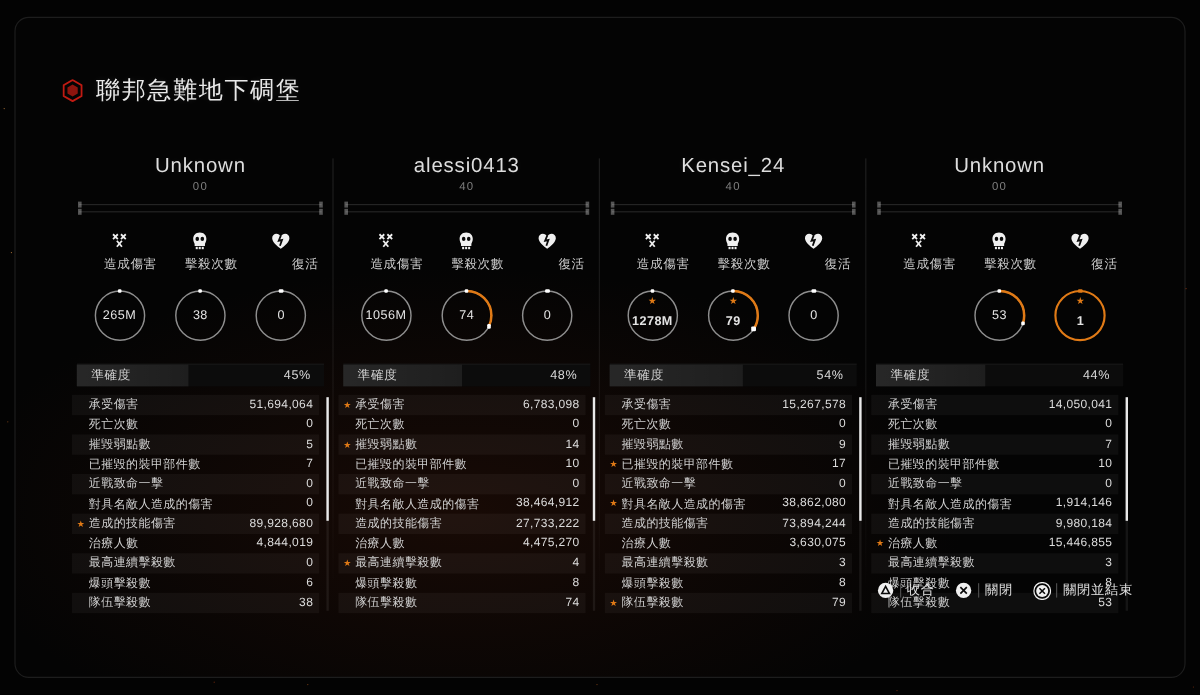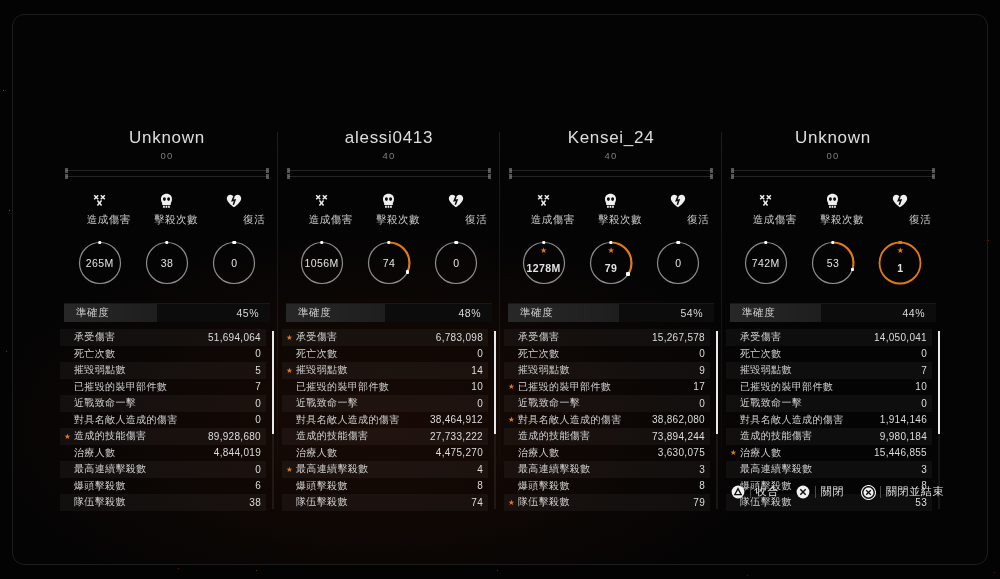--- a/index.html
+++ b/index.html
@@ -292,20 +292,29 @@
       <span class="ember" style="left:670.9px;top:284.0px;width:1px;height:1px;background:rgba(190,70,20,0.55)"></span>
       <span class="ember" style="left:606.3px;top:473.2px;width:1px;height:1px;background:rgba(255,170,80,0.65)"></span>
       <span class="ember" style="left:396.7px;top:382.2px;width:2.4px;height:2.4px;background:rgba(190,70,20,0.55)"></span>
       <span class="ember" style="left:196px;top:534px;width:22px;height:18px;background:radial-gradient(circle,#f0a040,rgba(200,90,20,0) 70%);"></span>
       <span class="ember" style="left:402px;top:348px;width:24px;height:22px;background:radial-gradient(circle,#e89032,rgba(190,80,18,0) 70%);"></span>
     </div>
 
   <div class="panel"></div>
 
   <div class="hdr">
+    <div class="hdr-row1">
+      <span class="hex">
+        <svg width="17" height="19" viewBox="0 0 17 19">
+          <polygon points="8.5,0.7 16,5 16,14 8.5,18.3 1,14 1,5" fill="none" stroke="#c01a12" stroke-width="1.6"></polygon>
+          <polygon points="8.5,4.4 12.8,6.9 12.8,11.9 8.5,14.4 4.2,11.9 4.2,6.9" fill="#8d140e"></polygon>
+        </svg>
+      </span>
+      <span class="mission-title">聯邦急難地下碉堡</span>
+    </div>
   </div>
 
   <div class="cols" id="cols">
       <div class="col">
         <div class="pname">Unknown</div>
         <div class="plevel">00</div>
         <div class="ruleline"></div>
         <div class="ruleline second"></div>
         <div class="gauges">
           <div class="gauge">
@@ -720,29 +729,20 @@
             <div class="g-icon">
               <svg width="15" height="15" viewBox="0 0 15 15">
                 <path d="M2 2 L7 7 M7 7 L2 12 M2 12 L2 2" stroke="#efefef" stroke-width="0" fill="none"></path>
                 <path d="M2.2 2.2 L6.2 6.2 M6.2 2.2 L2.2 6.2" stroke="#efefef" stroke-width="1.5"></path>
                 <path d="M12.8 2.2 L8.8 6.2 M8.8 2.2 L12.8 6.2" stroke="#efefef" stroke-width="1.5"></path>
                 <path d="M5.4 7.6 L9.6 12.6" stroke="#efefef" stroke-width="1.5"></path>
                 <path d="M9.6 7.6 L5.4 12.6" stroke="#efefef" stroke-width="1.5"></path>
               </svg>
             </div>
             <div class="g-label">造成傷害</div>
-            <div class="ring-wrap">
-              <div class="ring">
-                <svg width="48" height="48" viewBox="0 0 48 48">
-                  <circle cx="24" cy="24" r="20.5" fill="none" stroke="#8e8e8e" stroke-width="1.2"></circle>
-                </svg>
-                <span style="position:absolute;left:50%;top:1.5px;transform:translateX(-50%);width:3.5px;height:3.5px;background:#ffffff;border-radius:1px;"></span>
-                <span class="val">742M</span>
-              </div>
-            </div>
           </div>
           <div class="gauge">
             <div class="g-icon">
               <svg width="13" height="15" viewBox="0 0 13 15">
                 <path d="M6.5 0.8 C10 0.8 12 3.2 12 6.2 C12 8.4 10.8 9.6 10.8 10.6 L10.8 12.1 L2.2 12.1 L2.2 10.6 C2.2 9.6 1 8.4 1 6.2 C1 3.2 3 0.8 6.5 0.8 Z" fill="#f0f0f0"></path>
                 <ellipse cx="4.4" cy="6.1" rx="1.5" ry="1.8" fill="#0a0a0a"></ellipse>
                 <ellipse cx="8.6" cy="6.1" rx="1.5" ry="1.8" fill="#0a0a0a"></ellipse>
                 <rect x="3.1" y="12.7" width="1.7" height="2.1" fill="#f0f0f0"></rect>
                 <rect x="5.6" y="12.7" width="1.7" height="2.1" fill="#f0f0f0"></rect>
                 <rect x="8.1" y="12.7" width="1.7" height="2.1" fill="#f0f0f0"></rect>

